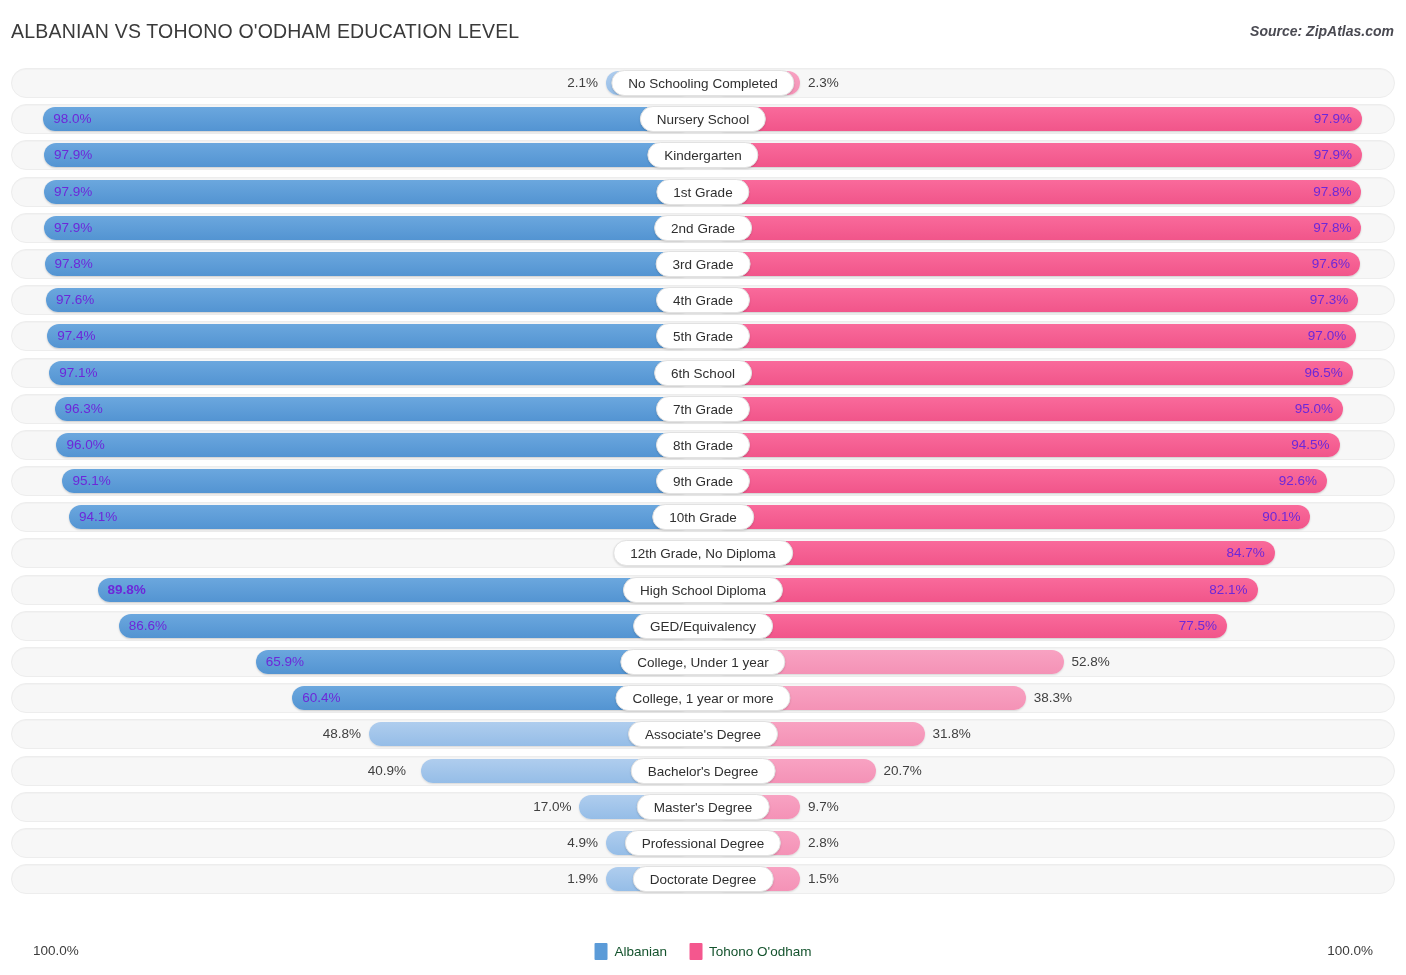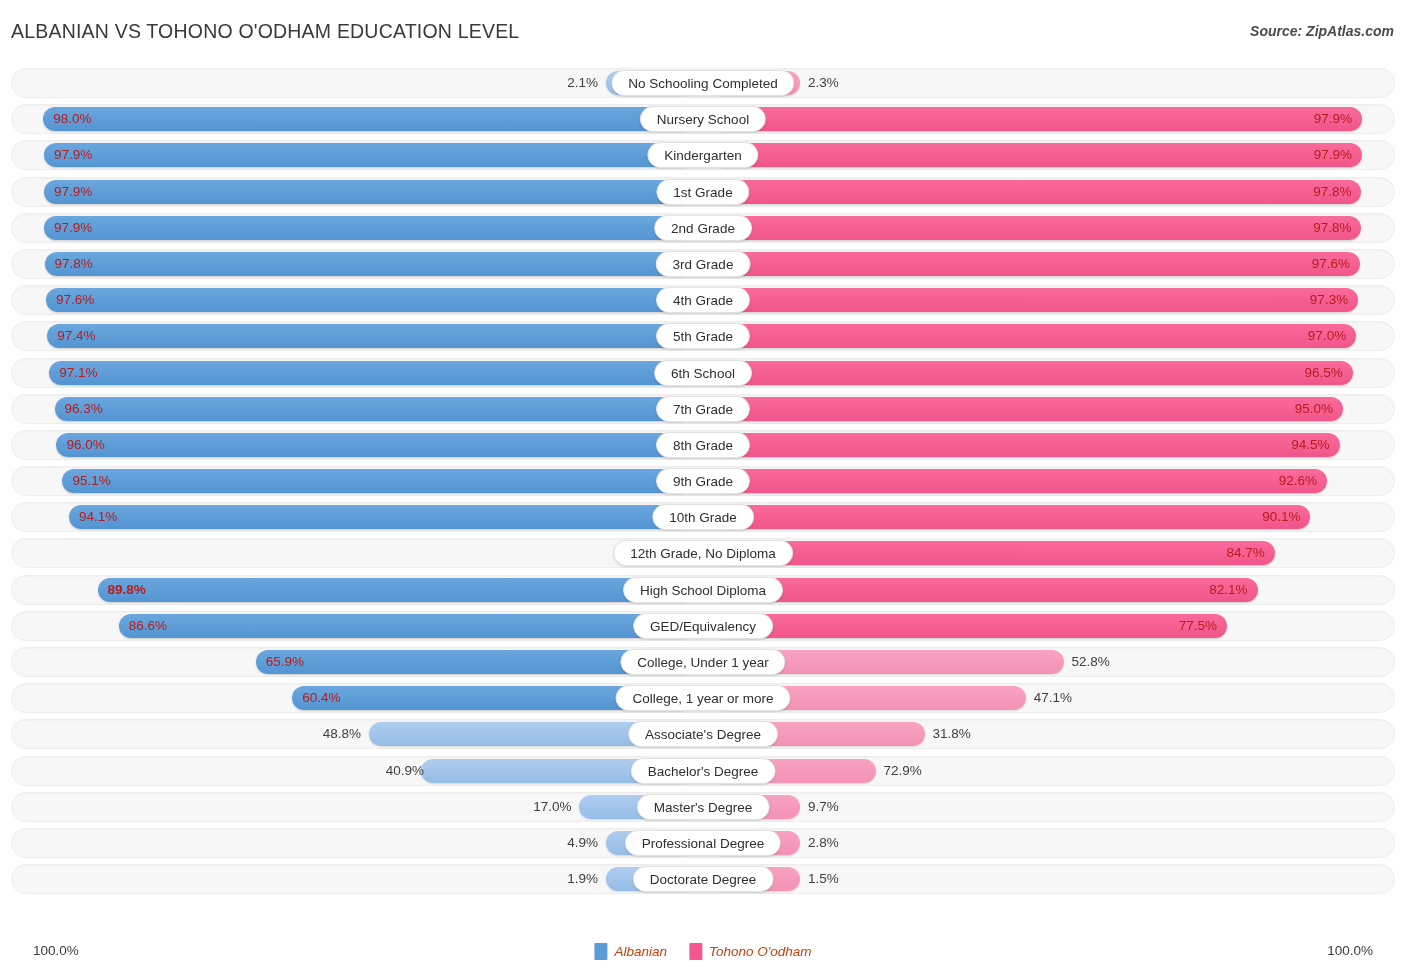--- a/index.html
+++ b/index.html
@@ -84,21 +84,21 @@
   .bar.pink-light { background: linear-gradient(to bottom,#f8a2c2,#f492b6); box-shadow: 0 1px 2px rgba(0,0,0,.13); }
 
   .val {
     position: absolute;
     top: 0;
     height: 24px;
     line-height: 24px;
     font-size: 13.5px;
     white-space: nowrap;
   }
-  .val.inside  { color: #b91c1c; }
+  .val.inside  { color: #6d28d9; }
   .val.outside { color: #404040; }
   
   .half.left .val.inside  { left: 10px; }
   .half.left .val.outside { right: 8px; }
   
   .half.right .val.inside  { right: 10px; }
   .half.right .val.outside { left: 8px; }
 
   .center-pill {
     position: absolute;
@@ -138,21 +138,21 @@
     left: 50%;
     transform: translateX(-50%);
     top: 0;
     height: 26px;
     display: flex;
     align-items: center;
     gap: 22px;
   }
   .legend-item { display: flex; align-items: center; gap: 7px; }
   .legend-swatch { width: 13px; height: 17px; border-radius: 1px; }
-  .legend-label { font-size: 13.5px; color: #c2410c; white-space: nowrap; font-style: italic; }
+  .legend-label { font-size: 13.5px; color: #14532d; white-space: nowrap; }
 </style>
 </head>
 <body>
 
 <div id="page">
 
   <div id="header">
     <div id="chart-title">ALBANIAN VS TOHONO O'ODHAM EDUCATION LEVEL</div>
     <div id="source-label">Source: ZipAtlas.com</div>
   </div>
@@ -359,45 +359,45 @@
         <div class="center-pill">College, Under 1 year</div>
       </div>
       <div class="row">
         <div class="track"></div>
         <div class="half left">
           <div class="bar blue-dark" style="width: 399.848px;"></div>
           <div class="val inside" style="left: 272.152px;">60.4%</div>
         </div>
         <div class="half right">
           <div class="bar pink-light" style="width: 311.802px;"></div>
-          <div class="val outside" style="left: 319.802px;">47.1%</div>
+          <div class="val outside" style="left: 319.802px;">38.3%</div>
         </div>
         <div class="center-pill">College, 1 year or more</div>
       </div>
       <div class="row">
         <div class="track"></div>
         <div class="half left">
           <div class="bar blue-light" style="width: 323.056px;"></div>
           <div class="val outside" style="right: 331.056px;">48.8%</div>
         </div>
         <div class="half right">
           <div class="bar pink-light" style="width: 210.516px;"></div>
           <div class="val outside" style="left: 218.516px;">31.8%</div>
         </div>
         <div class="center-pill">Associate's Degree</div>
       </div>
       <div class="row">
         <div class="track"></div>
         <div class="half left">
           <div class="bar blue-light" style="width: 270.758px;"></div>
-          <div class="val outside" style="right: 268px;">40.9%</div>
+          <div class="val outside" style="right: 286px;">40.9%</div>
         </div>
         <div class="half right">
           <div class="bar pink-light" style="width: 161.528px;"></div>
-          <div class="val outside" style="left: 169.528px;">72.9%</div>
+          <div class="val outside" style="left: 169.528px;">20.7%</div>
         </div>
         <div class="center-pill">Bachelor's Degree</div>
       </div>
       <div class="row">
         <div class="track"></div>
         <div class="half left">
           <div class="bar blue-light" style="width: 112.54px;"></div>
           <div class="val outside" style="right: 120.54px;">17.0%</div>
         </div>
         <div class="half right">

